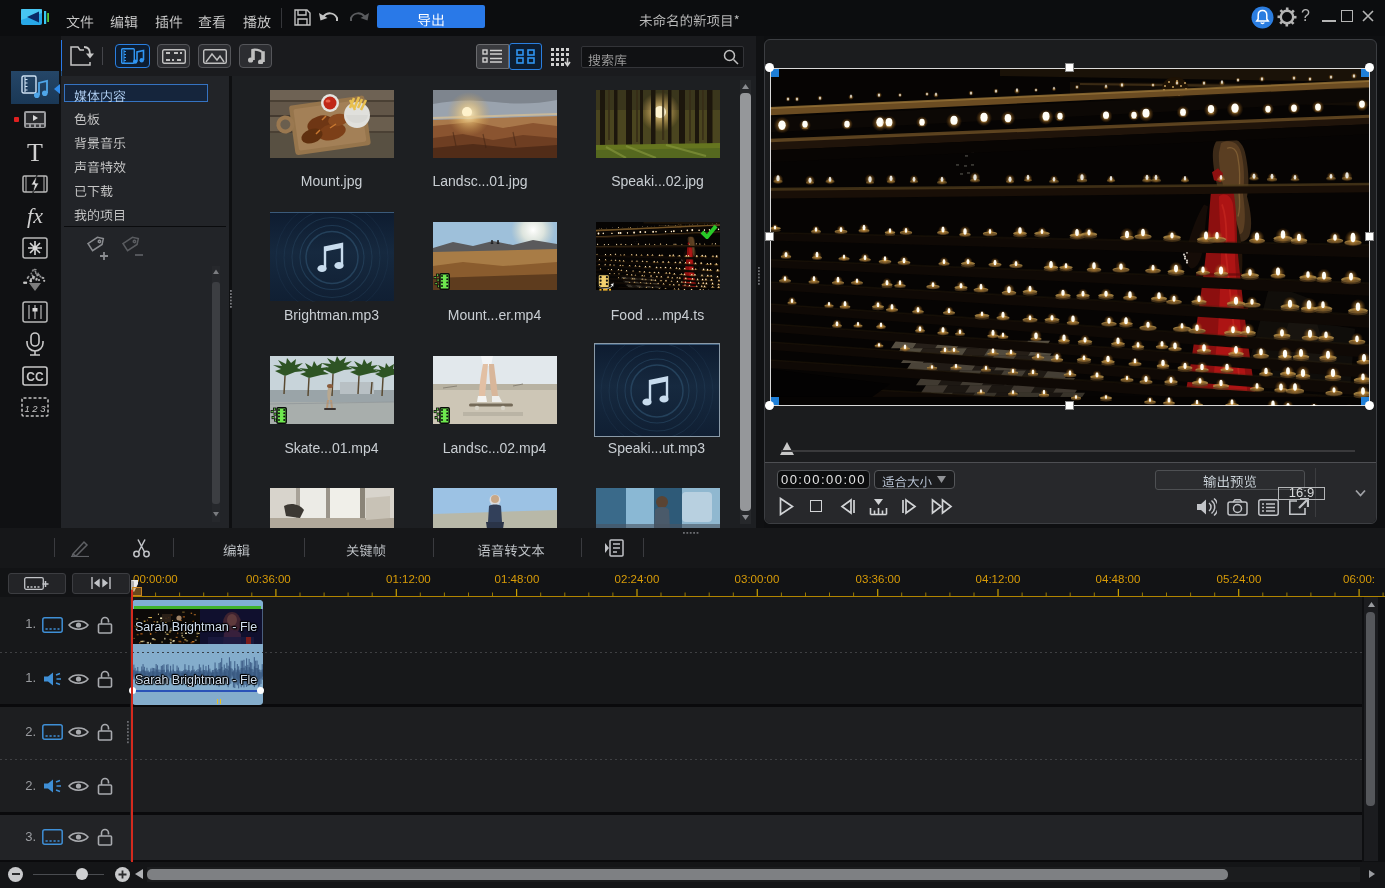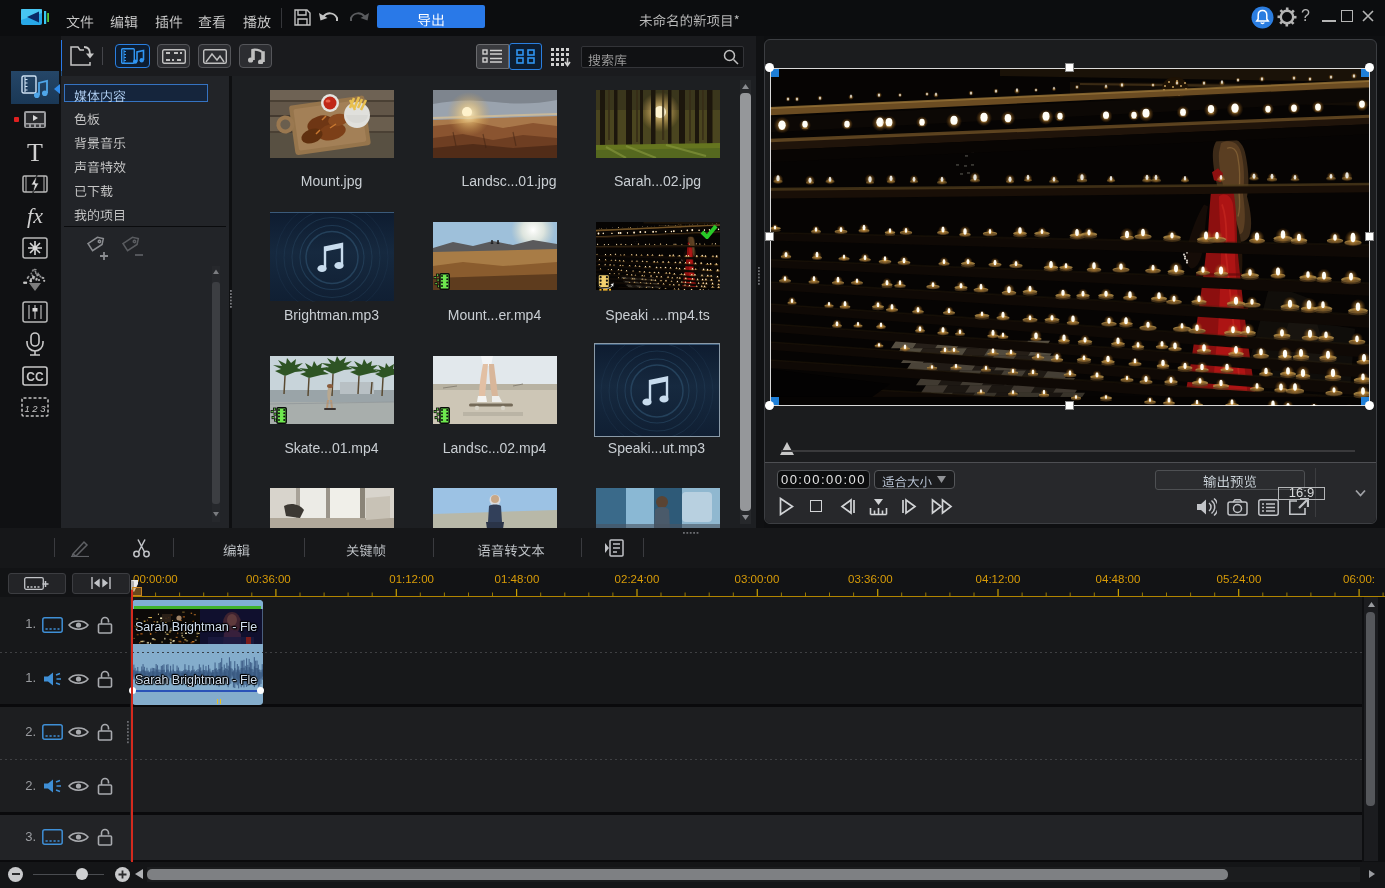--- a/index.html
+++ b/index.html
@@ -1436,22 +1436,22 @@
         <rect x="66" y="0" width="2.2" height="50"></rect>
         <rect x="93" y="0" width="2" height="51"></rect>
         <rect x="106" y="0" width="1.8" height="50"></rect>
       </g>
 <path d="M0,55 L124,53 L124,68 L0,68 Z" fill="#65751f"></path>
 <path d="M0,60 L124,58 L124,68 L0,68 Z" fill="#55681f"></path>
 <path d="M30,56 L60,68 M70,55 L110,66 M10,57 L30,68" stroke="#8a9a40" stroke-width="2" opacity="0.6"></path>
     </svg>
   </div>
 <div class="abs" style="left:269.5px;top:173px;width:124px;text-align:center;font-size:14px;color:#c9ced3">Mount.jpg</div>
-<div class="abs" style="left:432.5px;top:173px;width:124px;text-align:right;font-size:14px;color:#c9ced3">Landsc...01.jpg</div>
-<div class="abs" style="left:595.5px;top:173px;width:124px;text-align:center;font-size:14px;color:#c9ced3">Sarah...02.jpg</div>
+<div class="abs" style="left:432.5px;top:173px;width:124px;text-align:left;font-size:14px;color:#c9ced3">Landsc...01.jpg</div>
+<div class="abs" style="left:595.5px;top:173px;width:124px;text-align:center;font-size:14px;color:#c9ced3">Speaki...02.jpg</div>
 <div class="abs" style="left:269.5px;top:211.5px;width:124px;height:89px;background:linear-gradient(180deg,#0e1c30,#16293f 45%,#101f33);border-top:1px solid #3a5a7a">
     <svg width="124" height="89" viewBox="0 0 124 89">
       <circle cx="62.0" cy="44.5" r="26" fill="none" stroke="#27455f" stroke-width="1.5" opacity="0.9"></circle>
       <circle cx="62.0" cy="44.5" r="32" fill="none" stroke="#27455f" stroke-width="1.1" opacity="0.7"></circle>
       <circle cx="62.0" cy="44.5" r="40" fill="none" stroke="#27455f" stroke-width="1.1" opacity="0.5"></circle>
       <circle cx="62.0" cy="44.5" r="48" fill="none" stroke="#27455f" stroke-width="1" opacity="0.38"></circle>
       <circle cx="62.0" cy="44.5" r="56" fill="none" stroke="#27455f" stroke-width="1" opacity="0.25"></circle>
       <path d="M55.0,55.5 L55.0,34.5 L72.0,31.0 L72.0,52.0" stroke="#c8dcee" stroke-width="2.4" fill="none"></path>
 <ellipse cx="52.0" cy="55.5" rx="4.6" ry="3.6" fill="#c8dcee"></ellipse>
       <ellipse cx="69.0" cy="52.5" rx="4.6" ry="3.6" fill="#c8dcee"></ellipse>
@@ -1472,21 +1472,21 @@
 <div class="abs" style="left:595.5px;top:222px;width:124px;height:68px;overflow:hidden;background:#050403">
     <svg width="124" height="68" viewBox="0 0 599 337" preserveAspectRatio="none">
       <use href="#cscene"></use>
     </svg>
   </div>
 <svg class="abs" style="left:700px;top:224px" width="18" height="15" viewBox="0 0 18 15">
     <path d="M2,8 L7,13 L16,2" stroke="#28c828" stroke-width="4" fill="none"></path>
   </svg>
 <div class="abs" style="left:269.5px;top:306.5px;width:124px;text-align:center;font-size:14px;color:#c9ced3">Brightman.mp3</div>
 <div class="abs" style="left:432.5px;top:306.5px;width:124px;text-align:center;font-size:14px;color:#c9ced3">Mount...er.mp4</div>
-<div class="abs" style="left:595.5px;top:306.5px;width:124px;text-align:center;font-size:14px;color:#c9ced3">Speaki ....mp4.ts</div>
+<div class="abs" style="left:595.5px;top:306.5px;width:124px;text-align:center;font-size:14px;color:#c9ced3">Food ....mp4.ts</div>
 <div class="th" style="left:269.5px;top:356px;height:68px">
     <svg width="124" height="68" viewBox="0 0 124 68">
       <rect width="124" height="68" fill="#c8d4da"></rect>
 <rect y="34" width="124" height="14" fill="#9aa4a8"></rect>
 <rect y="46" width="124" height="22" fill="#a8aeac"></rect>
 <rect x="70" y="26" width="34" height="12" fill="#b8c0c4"></rect>
 <g stroke="#5a4a32" stroke-width="1.5" fill="none">
 <path d="M14,38 L15,20 M38,40 L39,22 M62,40 L63,18 M88,38 L89,20 M112,40 L113,22 M101,38 L102,26"></path>
       </g>
 <g fill="#2e5424">
@@ -1836,25 +1836,25 @@
     <path d="M1262.8,24.5 L1262.8,29" stroke="#9a7a00" stroke-width="1"></path>
     <path d="M1286.9,24.5 L1286.9,29" stroke="#9a7a00" stroke-width="1"></path>
     <path d="M1310.9,24.5 L1310.9,29" stroke="#9a7a00" stroke-width="1"></path>
     <path d="M1335.0,24.5 L1335.0,29" stroke="#9a7a00" stroke-width="1"></path>
     <path d="M1359.1,21 L1359.1,29" stroke="#caa000" stroke-width="1.2"></path>
     <path d="M1383.1,24.5 L1383.1,29" stroke="#9a7a00" stroke-width="1"></path>
     <path d="M131.5,28.8 L1385,28.8" stroke="#b08400" stroke-width="1.6"></path>
   </svg>
 <div class="abs" style="left:133px;top:573px;font-size:11.5px;color:#d89c08">00:00:00</div>
 <div class="abs" style="left:246px;top:573px;width:60px;font-size:11.5px;color:#d89c08">00:36:00</div>
-<div class="abs" style="left:374px;top:573px;width:60px;text-align:right;font-size:11.5px;color:#d89c08">01:12:00</div>
+<div class="abs" style="left:386px;top:573px;width:60px;text-align:left;font-size:11.5px;color:#d89c08">01:12:00</div>
 <div class="abs" style="left:487px;top:573px;width:60px;text-align:center;font-size:11.5px;color:#d89c08">01:48:00</div>
 <div class="abs" style="left:607px;top:573px;width:60px;text-align:center;font-size:11.5px;color:#d89c08">02:24:00</div>
 <div class="abs" style="left:727px;top:573px;width:60px;text-align:center;font-size:11.5px;color:#d89c08">03:00:00</div>
-<div class="abs" style="left:848px;top:573px;width:60px;font-size:11.5px;color:#d89c08">03:36:00</div>
+<div class="abs" style="left:848px;top:573px;width:60px;text-align:center;font-size:11.5px;color:#d89c08">03:36:00</div>
 <div class="abs" style="left:968px;top:573px;width:60px;text-align:center;font-size:11.5px;color:#d89c08">04:12:00</div>
 <div class="abs" style="left:1088px;top:573px;width:60px;text-align:center;font-size:11.5px;color:#d89c08">04:48:00</div>
 <div class="abs" style="left:1209px;top:573px;width:60px;text-align:center;font-size:11.5px;color:#d89c08">05:24:00</div>
 <div class="abs" style="left:1329px;top:573px;width:60px;text-align:center;font-size:11.5px;color:#d89c08">06:00:</div>
 <div class="abs" style="left:0;top:597px;width:1362px;height:108px;background:#17181a"></div>
 <div class="abs" style="left:0;top:705.5px;width:1362px;height:107.5px;background:#1d1e20"></div>
 <div class="abs" style="left:0;top:813px;width:1362px;height:48px;background:#222326"></div>
 <div class="abs" style="left:0;top:652px;width:1362px;height:1px;background:repeating-linear-gradient(90deg,#3f4043 0 2px,transparent 2px 5px)"></div>
 <div class="abs" style="left:0;top:759px;width:1362px;height:1px;background:repeating-linear-gradient(90deg,#3f4043 0 2px,transparent 2px 5px)"></div>
 <div class="abs" style="left:0;top:703.5px;width:1362px;height:3px;background:#0a0a0c"></div>

